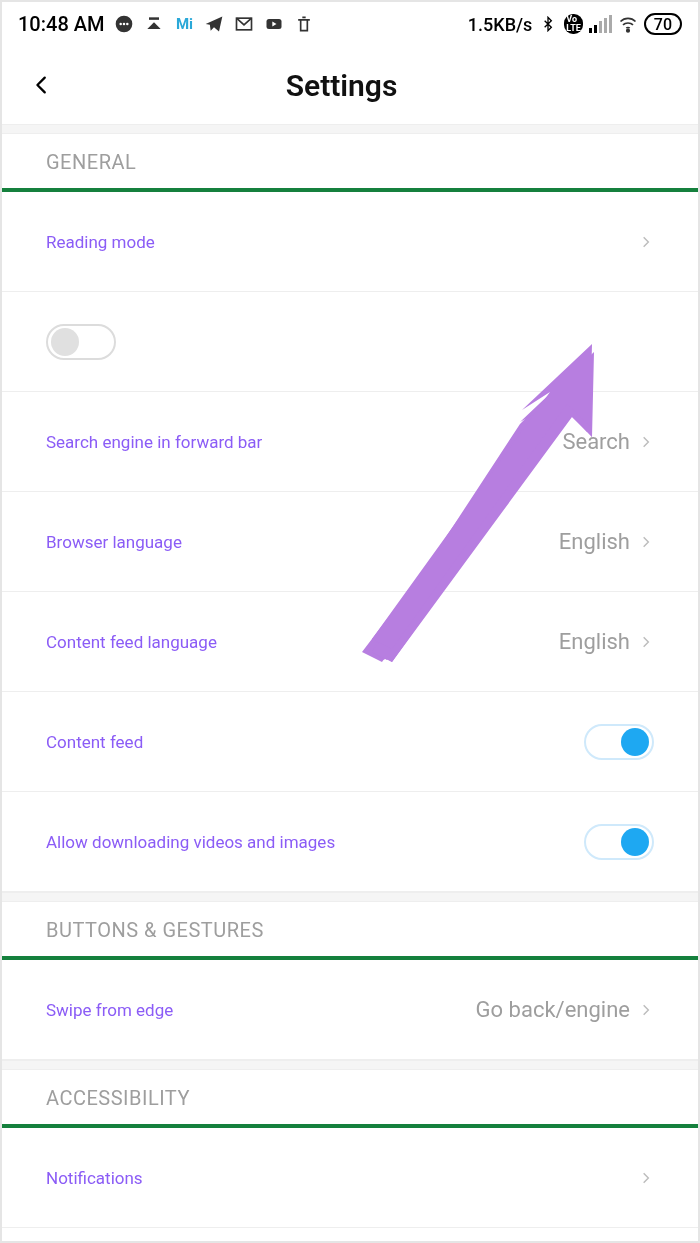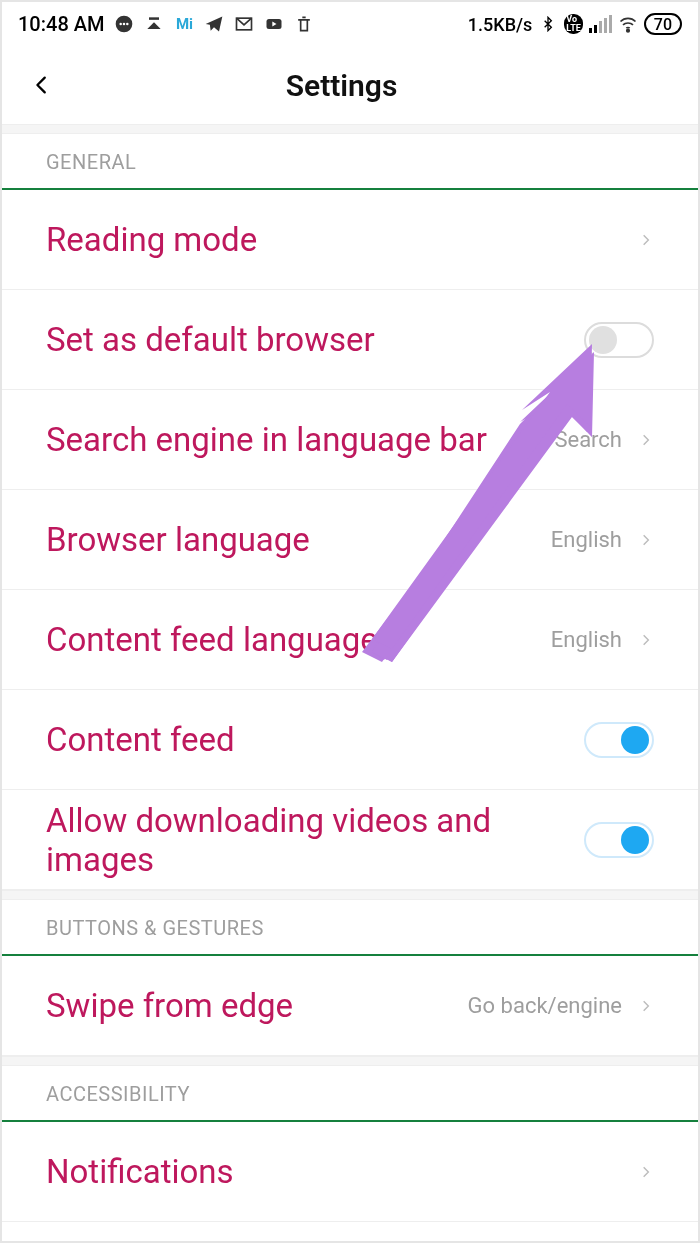--- a/index.html
+++ b/index.html
@@ -45,34 +45,34 @@
   .header-title {
     position:absolute; left:0; right:17px;
     text-align:center; font-size: 30px; font-weight: 600; color:#111;
   }
   .section-gap { height: 10px; background:#f5f5f5; border-top:1px solid #eee; border-bottom:1px solid #eee;}
   .section-header {
     padding: 16px 44px 14px;
     font-size: 20px;
     color: #9e9e9e;
     letter-spacing: 0.5px;
-    border-bottom: 2px solid #15803d;
+    border-bottom: 4px solid #15803d;
     margin-top: 0;
   }
   .row {
     min-height: 100px;
     display:flex; align-items:center; justify-content:space-between;
     padding: 0 44px;
     border-bottom: 1px solid #eee;
     gap: 14px;
   }
   .row-label {
-    font-size: 33px; color:#be185d;
-  }
-  .row-right { display:flex; align-items:center; gap:16px;justify-content:flex-end; }
+    font-size: 17px; color:#8b5cf6;
+  }
+  .row-right { display:flex; align-items:center; gap:8px;justify-content:flex-end; }
   .row-value { font-size: 22px; color:#9e9e9e; }
   .chevron {
     width: 16px; height: 28px; color:#bdbdbd;
     display:inline-flex; align-items:center; justify-content:center;
   }
   .toggle {
     width: 70px; height: 36px; border-radius: 20px;
     border: 2px solid #dcdcdc; position:relative; background:#fff;
   }
   .toggle .knob {
@@ -182,30 +182,29 @@
   <div class="row-right">
     <span class="chevron">
       <svg viewBox="0 0 24 24" width="14" height="24" fill="none" stroke="#bdbdbd" stroke-width="2.5">
           <polyline points="8 4 16 12 8 20"></polyline>
         </svg>
     </span>
   </div>
 </div>
 
 <div class="row">
-  <span class="row-label">Set as default browser</span>
   <div class="row-right">
     <div class="toggle off">
         <div class="knob"></div>
       </div>
   </div>
 </div>
 
 <div class="row">
-  <span class="row-label">Search engine in language bar</span>
+  <span class="row-label">Search engine in forward bar</span>
   <div class="row-right">
     <span class="row-value">Search</span>
     <span class="chevron">
       <svg viewBox="0 0 24 24" width="14" height="24" fill="none" stroke="#bdbdbd" stroke-width="2.5">
           <polyline points="8 4 16 12 8 20"></polyline>
         </svg>
     </span>
   </div>
 </div>
 

